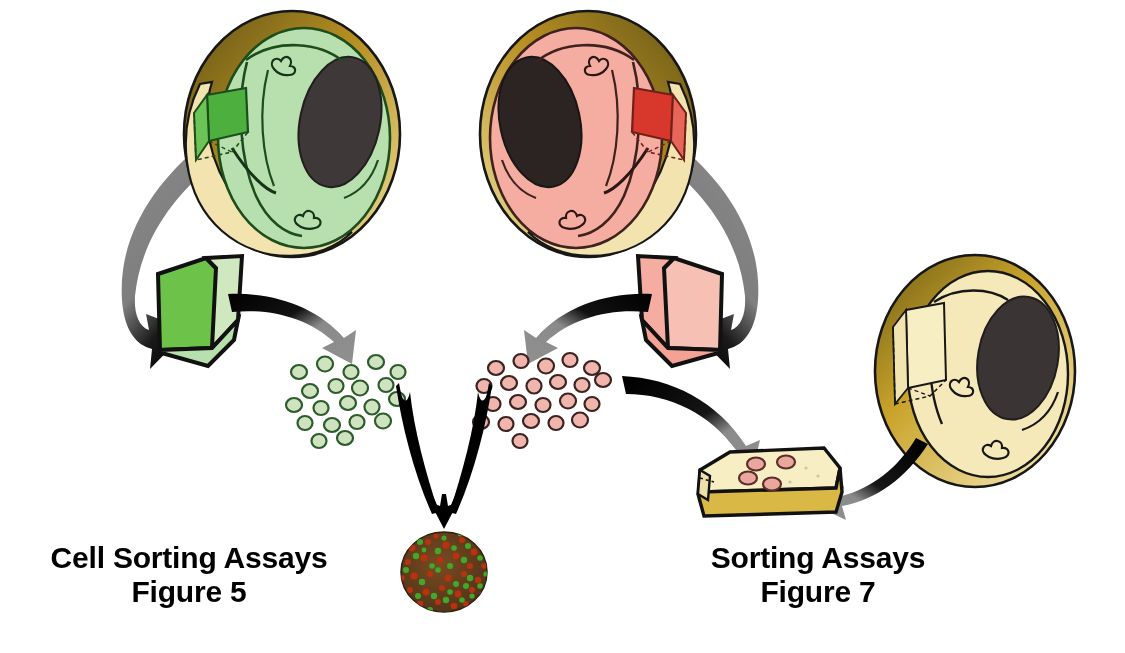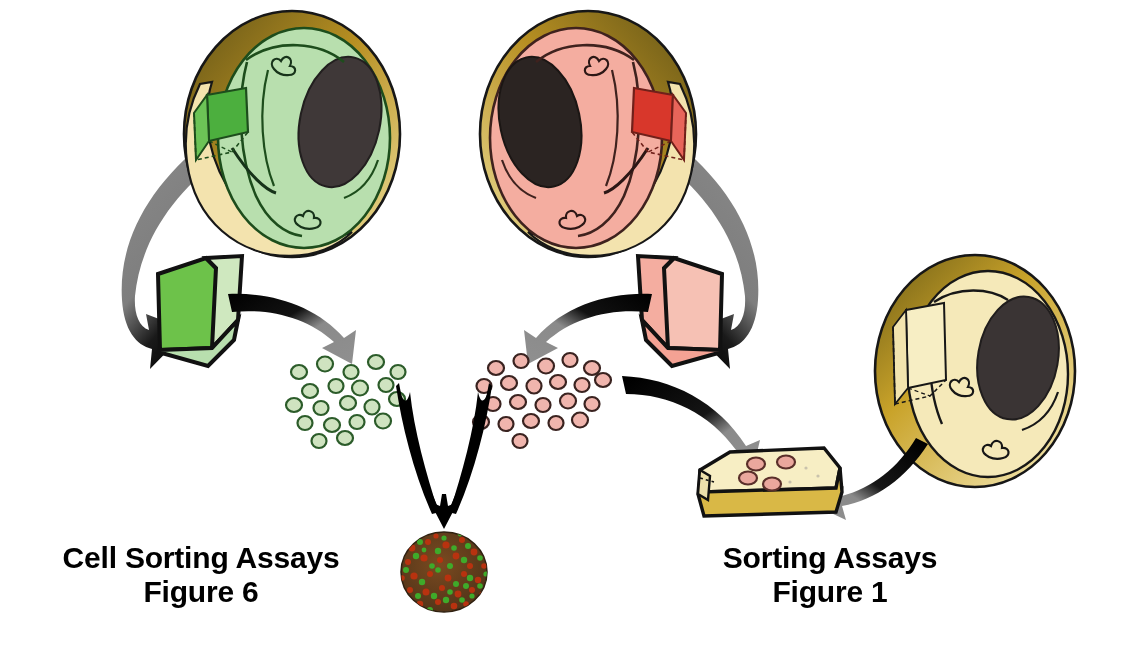--- a/index.html
+++ b/index.html
@@ -1,21 +1,21 @@
 <!DOCTYPE html>
 <html><head>
 <meta charset="utf-8">
 <style>
   html,body{margin:0;padding:0;background:#ffffff;}
   body{width:1125px;height:653px;overflow:hidden;
        font-family:"Liberation Sans",sans-serif;}
   #stage{position:relative;width:1125px;height:653px;background:#fff;}
   #stage svg{position:absolute;left:0;top:0;}
   .caption{position:absolute;text-align:center;font-weight:bold;
-           color:#000;line-height:1.12;letter-spacing:-0.2px;margin-left:12px;}
+           color:#000;line-height:1.12;letter-spacing:-0.2px;}
   .caption .l1{display:block;font-size:30px;}
   .caption .l2{display:block;font-size:30px;}
   #cap-left{left:0px;top:541px;width:378px;}
   #cap-right{left:618px;top:541px;width:400px;}
 </style>
 </head>
 <body>
 
 <div id="stage">
 
@@ -374,21 +374,21 @@
     <g fill="#c9c2ac">
       <circle cx="806" cy="468" r="1.6"></circle>
       <circle cx="818" cy="476" r="1.6"></circle>
       <circle cx="790" cy="482" r="1.6"></circle>
     </g>
   </g>
 </svg>
 
 <div class="caption" id="cap-left">
   <span class="l1">Cell Sorting Assays</span>
-  <span class="l2">Figure 6</span>
+  <span class="l2">Figure 5</span>
 </div>
 
 <div class="caption" id="cap-right">
   <span class="l1">Sorting Assays</span>
-  <span class="l2">Figure 1</span>
+  <span class="l2">Figure 7</span>
 </div>
 
 </div>
 
 </body></html>

